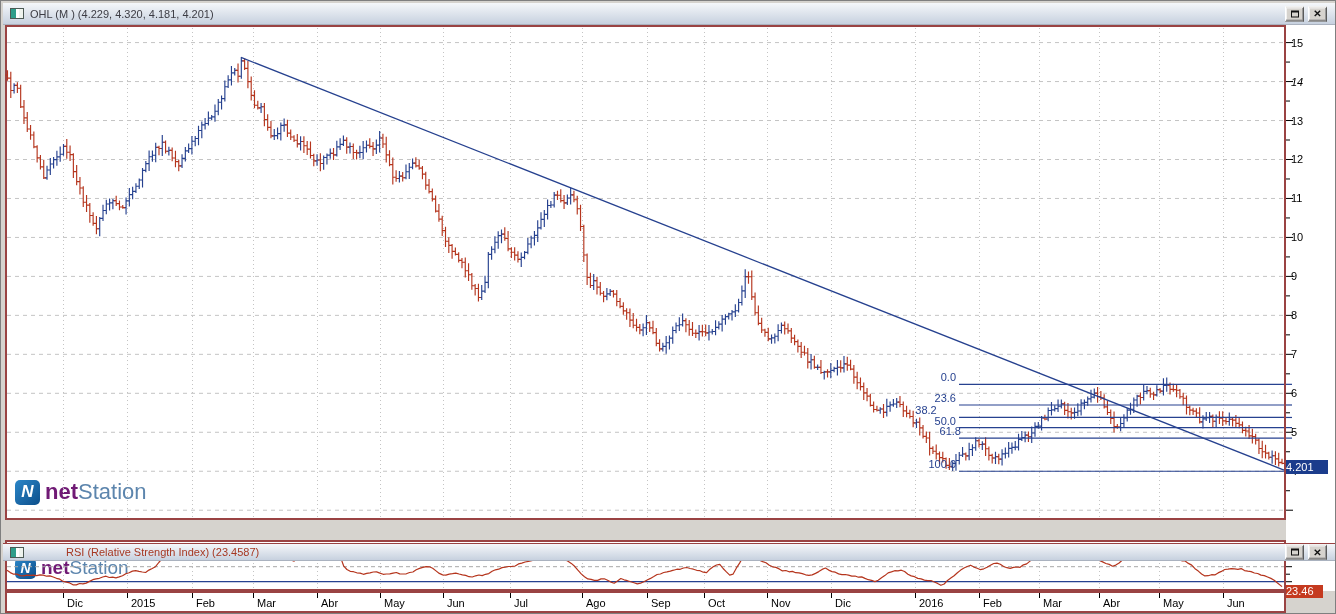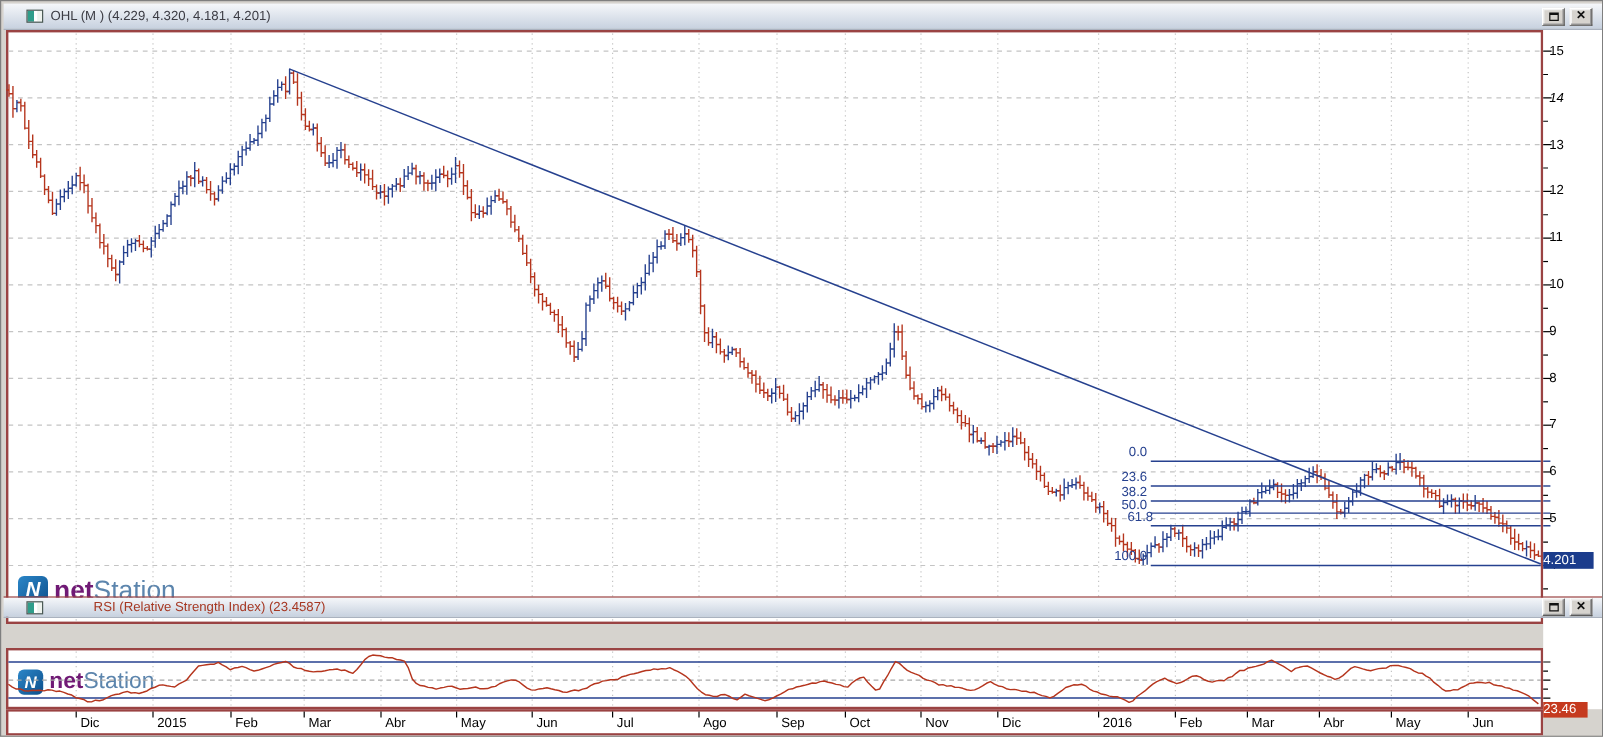--- a/index.html
+++ b/index.html
@@ -4,25 +4,25 @@
 <style>
   html,body{margin:0;padding:0;background:#808080;}
   *{box-sizing:border-box;}
   .window{
     position:relative;width:1336px;height:614px;background:#d6d3ce;
     border:1px solid #7f7f7f;overflow:hidden;
     font-family:"Liberation Sans", sans-serif;
   }
   .titlebar{
     position:absolute;left:2px;width:1332px;display:flex;align-items:center;
-    padding-left:19px;gap:6px;background:linear-gradient(#f5f7fa,#c7d1df);
+    padding-left:7px;gap:6px;background:linear-gradient(#f5f7fa,#c7d1df);
     border-bottom:1px solid #aab2bf;z-index:7;
   }
   .titlebar.main{top:2px;height:22px;}
-  .titlebar.rsi{top:496px;height:18px;border-top:1px solid #9a4343;gap:42px;}
+  .titlebar.rsi{top:542px;height:18px;border-top:1px solid #9a4343;gap:42px;}
   .pane-icon{
     width:14px;height:11px;border:1px solid #4c5a55;display:inline-block;
     background:linear-gradient(90deg,#2f9d8a 0 5px,#ffffff 5px);
     box-shadow:inset -4px 0 0 #eef3ee;flex:none;
   }
   .titletext{font-size:11px;white-space:pre;}
   .t-ohl{color:#3c3c44;}
   .t-rsi{color:#a63823;}
   .winbtns{position:absolute;right:8px;top:50%;transform:translateY(-50%);display:flex;gap:4px;}
   .winbtn{
@@ -231,21 +231,21 @@
       <span class="month-lbl" style="left: 770px; top: 596px;">Nov</span>
       <span class="month-lbl" style="left: 834px; top: 596px;">Dic</span>
       <span class="month-lbl" style="left: 918px; top: 596px;">2016</span>
       <span class="month-lbl" style="left: 982px; top: 596px;">Feb</span>
       <span class="month-lbl" style="left: 1042px; top: 596px;">Mar</span>
       <span class="month-lbl" style="left: 1102px; top: 596px;">Abr</span>
       <span class="month-lbl" style="left: 1162px; top: 596px;">May</span>
       <span class="month-lbl" style="left: 1226px; top: 596px;">Jun</span>
       <span class="fib-lbl" style="left: 895px; top: 370.339px;">0.0</span>
       <span class="fib-lbl" style="left: 895px; top: 390.992px;">23.6</span>
-      <span class="fib-lbl" style="left: 895px; top: 403.462px;">38.2</span>
+      <span class="fib-lbl" style="left: 895px; top: 403.462px; text-align: center;">38.2</span>
       <span class="fib-lbl" style="left: 895px; top: 413.594px;">50.0</span>
       <span class="fib-lbl" style="left: 900px; top: 424.115px;">61.8</span>
       <span class="fib-lbl" style="left: 895px; top: 457.238px;">100.0</span>
     </div>
 
   <div class="tag lastprice">4.201</div>
   <div class="tag rsival">23.46</div>
   <div class="rsi50">50</div>
 
   <div class="titlebar main">

